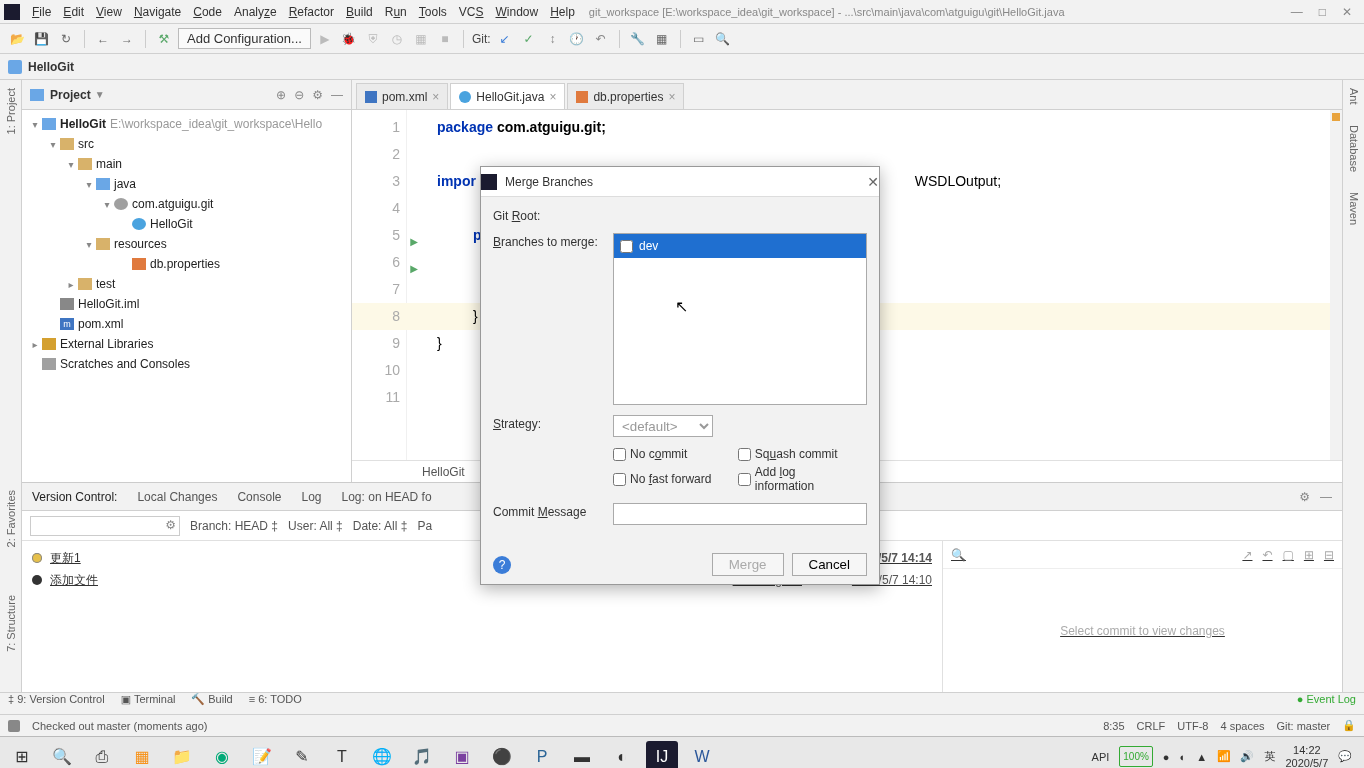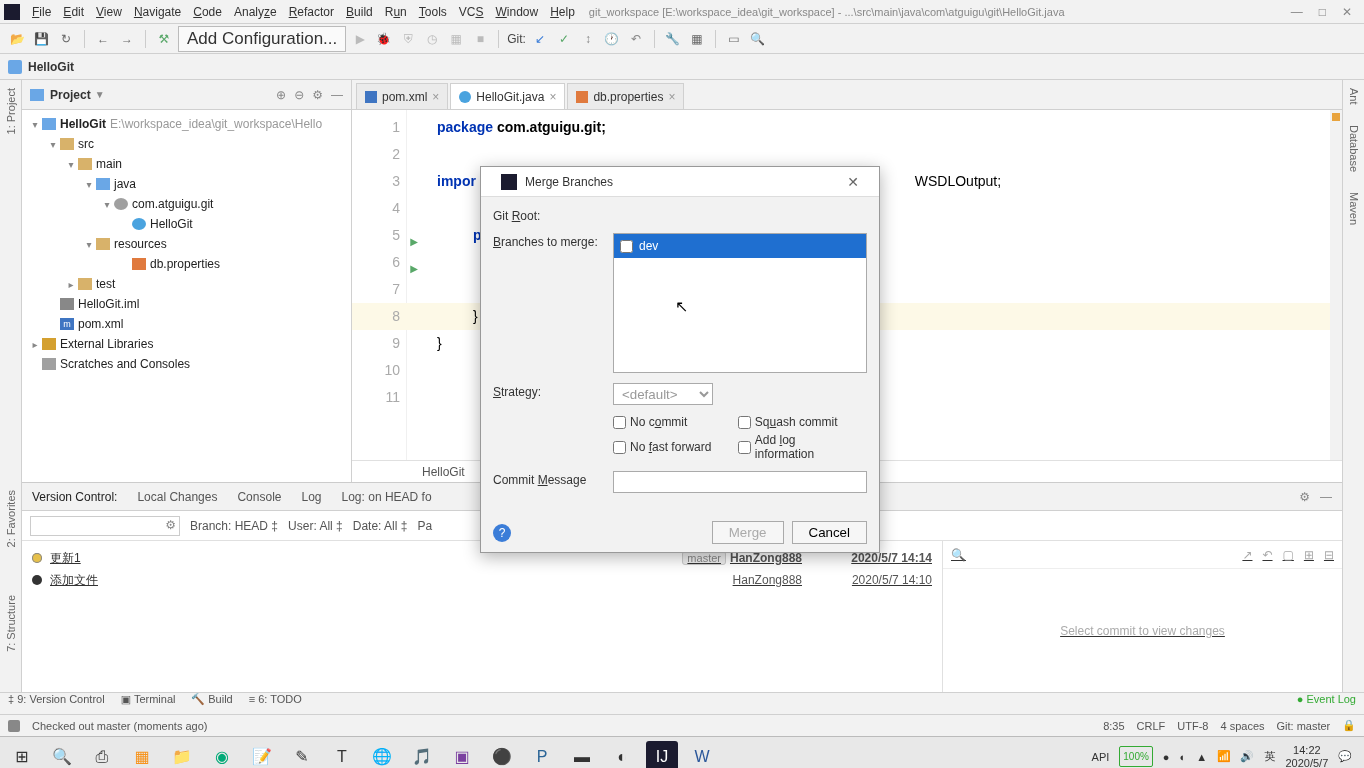--- a/index.html
+++ b/index.html
@@ -6,21 +6,21 @@
 body { background:#f2f2f2; width:1364px; height:768px; overflow:hidden; position:relative; font-size:12px; color:#333; }
 .menubar { background:#f2f2f2; height:24px; display:flex; align-items:center; padding:0 4px; border-bottom:1px solid #d0d0d0; }
 .menubar .logo { width:16px; height:16px; background:#1b1b2f; margin-right:6px; }
 .menubar .mitem { padding:2px 6px; cursor:pointer; }
 .menubar .mitem u { text-decoration:underline; }
 .menubar .crumb { color:#888; margin-left:8px; font-size:11px; white-space:nowrap; overflow:hidden; }
 .winbtns { margin-left:auto; display:flex; gap:16px; color:#888; padding-right:8px; }
 .toolbar { height:30px; background:#f2f2f2; display:flex; align-items:center; padding:0 8px; gap:4px; border-bottom:1px solid #d0d0d0; }
 .tbtn { width:20px; height:20px; display:flex; align-items:center; justify-content:center; color:#666; cursor:pointer; }
 .tsep { width:1px; height:18px; background:#ccc; margin:0 4px; }
-.addconf { border:1px solid #bbb; background:#fafafa; padding:2px 8px; font-size:17px; cursor:pointer; }
+.addconf { border:1px solid #bbb; background:#fafafa; padding:2px 8px; font-size:13px; cursor:pointer; }
 .gitlbl { font-size:12px; color:#444; }
 .navpath { height:26px; display:flex; align-items:center; padding:0 8px; border-bottom:1px solid #d0d0d0; font-size:12px; background:#f2f2f2;}
 .navpath .icon { width:14px; height:14px; background:#6aa7e6; border-radius:2px; margin-right:6px; }
 .navpath b { font-weight:600; }
 .main { display:flex; height:402px; position:relative;}
 .leftgutter { width:22px; background:#f2f2f2; border-right:1px solid #d0d0d0; display:flex; flex-direction:column; align-items:center; padding-top:4px; }
 .leftgutter span { writing-mode:vertical-rl; transform:rotate(180deg); font-size:11px; color:#666; margin-top:4px; }
 .projpanel { width:330px; background:#fff; border-right:1px solid #d0d0d0; display:flex; flex-direction:column; }
 .projhdr { height:30px; display:flex; align-items:center; padding:0 8px; border-bottom:1px solid #d0d0d0; background:#f2f2f2; }
 .projhdr .folder-ic { width:14px; height:12px; background:#6aa7e6; margin-right:6px; }
@@ -91,29 +91,29 @@
 .toolwin .spacer { flex:1; }
 .statusbar { height:22px; background:#f2f2f2; border-top:1px solid #d0d0d0; display:flex; align-items:center; padding:0 8px; font-size:11px; color:#555; gap:12px; }
 .statusbar .ic { width:12px; height:12px; background:#888; border-radius:2px; }
 .statusbar .spacer { flex:1; }
 .taskbar { height:40px; background:#e8e8e8; border-top:1px solid #bbb; display:flex; align-items:center; padding:0 6px; gap:8px; }
 .taskbar .tb { width:32px; height:32px; display:flex; align-items:center; justify-content:center; font-size:16px; cursor:pointer;}
 .taskbar .tray { margin-left:auto; display:flex; align-items:center; gap:10px; font-size:11px; color:#333; padding-right:6px;}
 .taskbar .clock { display:flex; flex-direction:column; align-items:center; line-height:13px; }
 
 .dialog { position:absolute; left:480px; top:166px; width:400px; background:#f2f2f2; border:1px solid #999; box-shadow:0 4px 16px rgba(0,0,0,0.3); z-index:100; }
-.dlg-title { height:30px; display:flex; align-items:center; padding:0 20px; background:#fff; border-bottom:1px solid #ddd; }
+.dlg-title { height:30px; display:flex; align-items:center; padding:0 0; background:#fff; border-bottom:1px solid #ddd; }
 .dlg-title .dlogo { width:16px; height:16px; background:#1b1b2f; margin-right:8px; }
 .dlg-title .x { margin-left:auto; color:#666; cursor:pointer; font-size:14px;}
 .dlg-body { padding:10px 12px; font-size:12px; }
 .dlg-row { display:flex; align-items:flex-start; margin-bottom:10px; }
 .dlg-row label { width:120px; padding-top:2px; }
 .dlg-row .val { flex:1; }
 .dlg-row select, .dlg-row input[type=text] { width:100%; border:1px solid #aaa; padding:2px 4px; height:22px; background:#fff; }
-.branchbox { flex:1; border:1px solid #aaa; background:#fff; height:140px; }
+.branchbox { flex:1; border:1px solid #aaa; background:#fff; height:172px; }
 .branchbox .bitem { height:24px; background:#1f6fd0; color:#fff; display:flex; align-items:center; padding:0 6px; gap:6px; }
 .branchbox .bitem input { accent-color:#fff; }
 .chkgrid { display:flex; flex-wrap:wrap; gap:4px 8px; margin-left:120px; margin-bottom:10px;}
 .chkgrid label { display:flex; align-items:center; gap:4px; width:46%; }
 .dlg-foot { display:flex; align-items:center; padding:8px 12px; gap:8px; }
 .dlg-foot .help { width:18px; height:18px; border-radius:50%; background:#3b7dd8; color:#fff; text-align:center; line-height:18px; font-size:12px; cursor:pointer;}
 .dlg-foot .spacer { flex:1; }
 .dlg-foot button { padding:3px 16px; border:1px solid #aaa; background:#f6f6f6; cursor:pointer; }
 .dlg-foot button:disabled { color:#aaa; }
 .cursor-arrow { position:absolute; left:675px; top:297px; font-size:16px; color:#000; z-index:200; pointer-events:none;}

